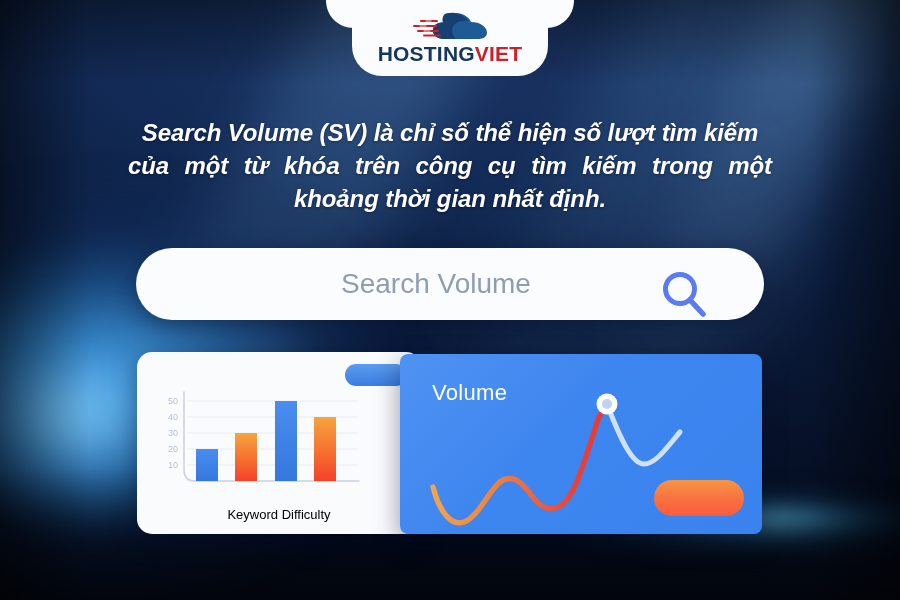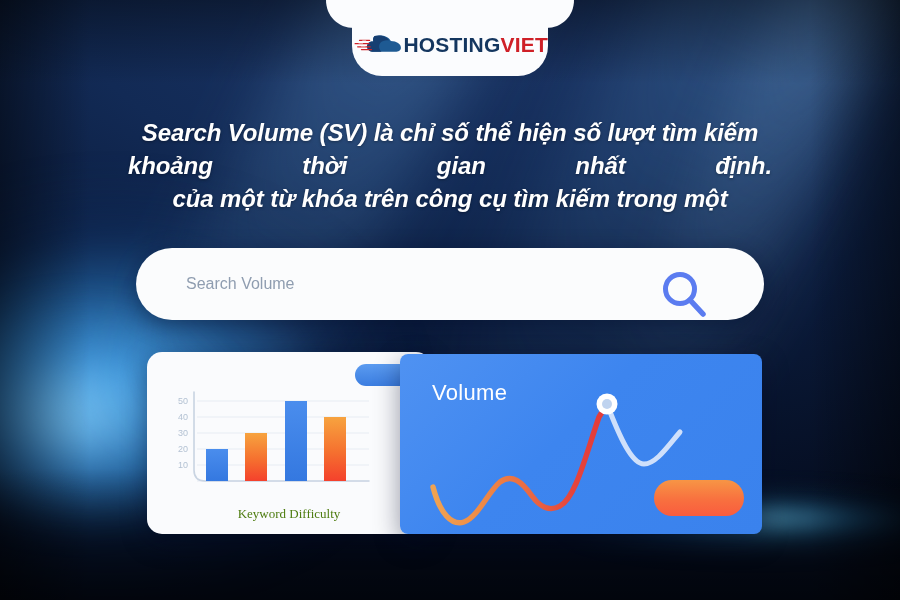--- a/index.html
+++ b/index.html
@@ -65,21 +65,21 @@
     border-bottom-left-radius:30px;border-bottom-right-radius:30px;
   }
   .tab-notch{position:absolute;top:0;width:34px;height:34px;overflow:hidden;}
   .tab-notch.left{left:318px;}
   .tab-notch.right{left:548px;}
   
   .tab-notch.left{ background:transparent; }
 
   .logo-wrap{
     position:absolute;left:352px;top:10px;width:196px;height:66px;
-    display:flex;flex-direction:row;align-items:center;justify-content:flex-start;
+    display:flex;flex-direction:column;align-items:center;justify-content:flex-start;
   }
   .logo-cloud{width:82px;height:30px;display:block;}
   .logo-text{
     font-size:21px;font-weight:bold;letter-spacing:.2px;line-height:1;
     margin-top:3px;font-family:"Liberation Sans", sans-serif;
   }
   .logo-text .a{color:#14365f;}
   .logo-text .b{color:#cf2027;}
 
   
@@ -97,44 +97,43 @@
 
   
   .searchbar{
     position:absolute;left:136px;top:248px;width:628px;height:72px;
     background:#fbfcfd;border-radius:36px;
     box-shadow:0 6px 22px rgba(0,12,40,.45);
     display:flex;align-items:center;
   }
   .search-input{
     border:none;outline:none;background:transparent;
-    margin-left:48px;width:460px;height:40px;
+    margin-left:68px;width:460px;height:40px;
     font-family:"Liberation Sans", sans-serif;
-    font-size:16px;color:#6f7f94;
+    font-size:28px;color:#6f7f94;text-align:center;
   }
   .search-input::placeholder{color:#8f9db0;opacity:1;}
   .search-icon{position:absolute;right:52px;top:20px;}
 
   
   .card-white{
     position:absolute;left:137px;top:352px;width:284px;height:182px;
     background:#fafbfd;border-radius:15px;
     box-shadow:0 8px 26px rgba(0,10,35,.42);
-    margin-left:10px;
   }
   .pill-blue{
     position:absolute;right:14px;top:12px;width:62px;height:22px;
     border-radius:11px;
     background:linear-gradient(180deg,#5b9bf0 0%,#3b7de0 100%);
     border:none;padding:0;
   }
   .barchart{position:absolute;left:10px;top:36px;width:222px;height:108px;}
   .chart-caption{
     position:absolute;left:0;right:0;bottom:12px;text-align:center;
-    color:#4d7c0f;font-size:13px;font-family:Liberation Serif, serif;
+    color:#000000;font-size:13px;font-family:Liberation Sans, sans-serif;
   }
 
   .card-blue{
     position:absolute;left:400px;top:354px;width:362px;height:180px;
     background:linear-gradient(135deg,#4f92f2 0%,#3d85ef 45%,#3a82ed 100%);
     border-radius:8px;
     box-shadow:0 8px 26px rgba(0,10,35,.42);
   }
   .card-blue-title{
     position:absolute;left:32px;top:26px;
@@ -188,22 +187,22 @@
         <line x1="30" y1="42" x2="42" y2="42"></line>
       </g>
     </svg>
     <div class="logo-text">
       <span class="a">HOSTING</span><span class="b">VIET</span>
     </div>
   </div>
 
   <div class="headline">
     <div>Search Volume (SV) là chỉ số thể hiện số lượt tìm kiếm</div>
+    <div>của một từ khóa trên công cụ tìm kiếm trong một</div>
     <div>khoảng thời gian nhất định.</div>
-    <div>của một từ khóa trên công cụ tìm kiếm trong một</div>
   </div>
 
   <div class="searchbar">
     <input class="search-input" type="text" placeholder="Search Volume" style="">
     <svg class="search-icon" width="54" height="54" viewBox="0 0 54 54">
       <circle cx="22" cy="21" r="14.5" fill="none" stroke="#5b7cf0" stroke-width="5"></circle>
       <line x1="32" y1="32" x2="45" y2="46" stroke="#5b7cf0" stroke-width="5.5" stroke-linecap="round"></line>
     </svg>
   </div>
 

